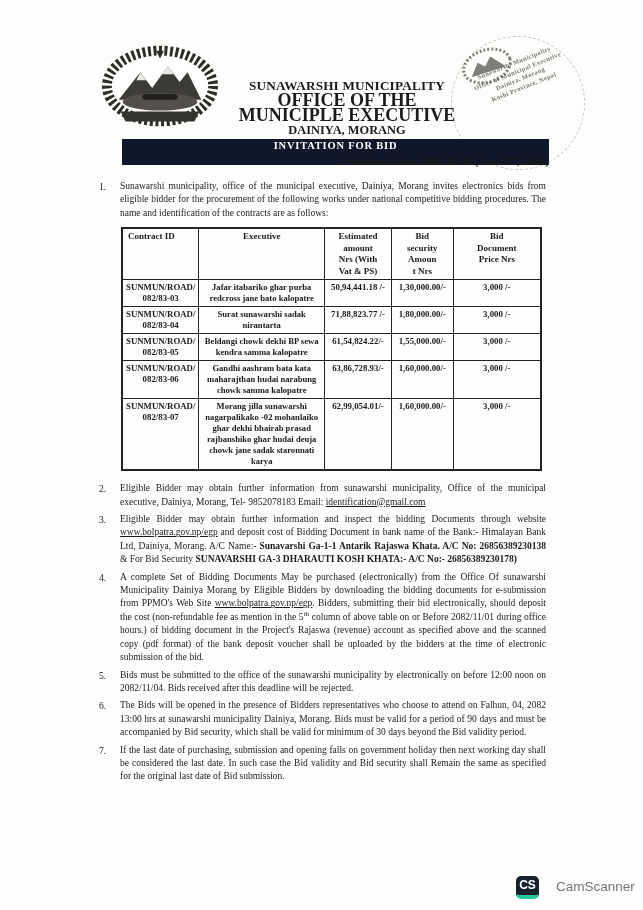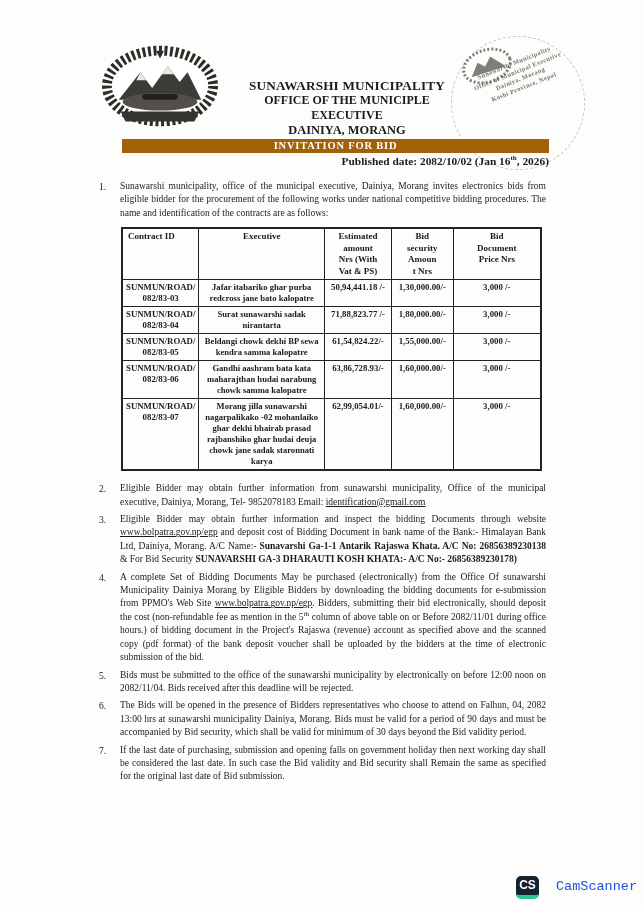--- a/index.html
+++ b/index.html
@@ -25,27 +25,27 @@
   }
   .stamp-body {
     position:absolute; left:6px; top:30px; width:140px;
     transform:rotate(-22deg); transform-origin:center;
     text-align:center; color:#55534d; opacity:.8;
   }
   .stamp-body .s-line { font-size:6.4px; line-height:8.5px; letter-spacing:.4px; font-weight:bold; }
   .stamp-emblem { position:absolute; left:18px; top:18px; width:52px; height:40px; opacity:.7; transform:rotate(-18deg); }
   .head-block { position:absolute; left:228px; top:78px; width:238px; text-align:center; font-weight:bold; }
   .head-block .h-line1 { font-size:13.2px; line-height:15px; letter-spacing:.2px; }
-  .head-block .h-line2 { font-size:12px; line-height:15px; }
+  .head-block .h-line2 { font-size:18px; line-height:15px; }
   .head-block .h-line3 { font-size:12.4px; line-height:15px; }
   .head-block .h-line4 { font-size:12.4px; line-height:15px; }
 
   .banner {
-    position:absolute; left:122px; top:139px; width:427px; height:14px;
-    background:#a16207; color:#fff; font-weight:bold; font-size:10.5px;
+    position:absolute; left:122px; top:139px; width:427px; height:26px;
+    background:#0f172a; color:#fff; font-weight:bold; font-size:10.5px;
     letter-spacing:.8px; text-align:center; line-height:14px;
   }
   .pubdate {
     position:absolute; left:122px; top:155px; width:427px;
     text-align:right; font-weight:bold; font-size:11.4px;
   }
   .sup { font-size:7px; vertical-align:super; line-height:0; }
 
   
   .content { position:absolute; left:99px; top:180px; width:447px; }
@@ -73,22 +73,22 @@
   .col-sec { width:14.7%; } .col-doc { width:21%; }
 
   
   .cs-icon {
     position:absolute; left:516px; top:876px; width:23px; height:23px;
     background:#16222d; border-bottom:4px solid #27c79e; border-radius:5px;
     color:#fff; font-family:"Liberation Sans", sans-serif; font-weight:bold;
     font-size:12px; text-align:center; line-height:19px;
   }
   .cs-brand {
-    position:absolute; left:556px; top:879px; font-size:13.5px; color:#1d4ed8;
-    font-family:Liberation Mono, monospace;
+    position:absolute; left:556px; top:879px; font-size:13.5px; color:#737373;
+    font-family:Liberation Sans, sans-serif;
   }
 </style>
 </head>
 <body>
 
 <div class="page">
 
   <svg class="emblem" viewBox="0 0 120 92">
     <ellipse cx="60" cy="44" rx="54" ry="36" fill="none" stroke="#2e2c28" stroke-width="10" stroke-dasharray="3 2.6"></ellipse>
     <ellipse cx="60" cy="44" rx="45" ry="28" fill="#ffffff"></ellipse>

